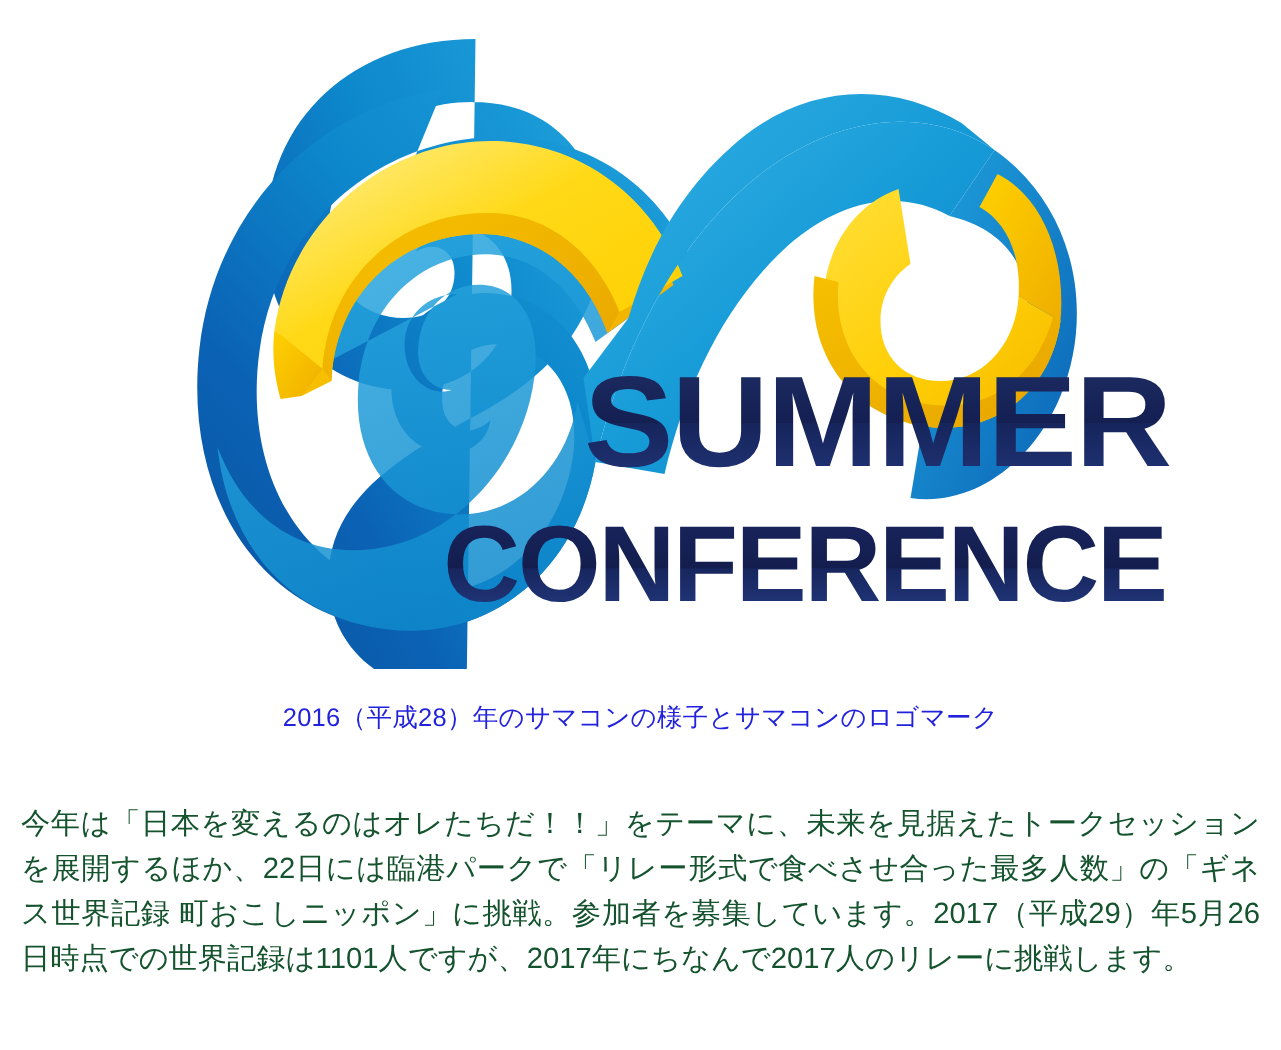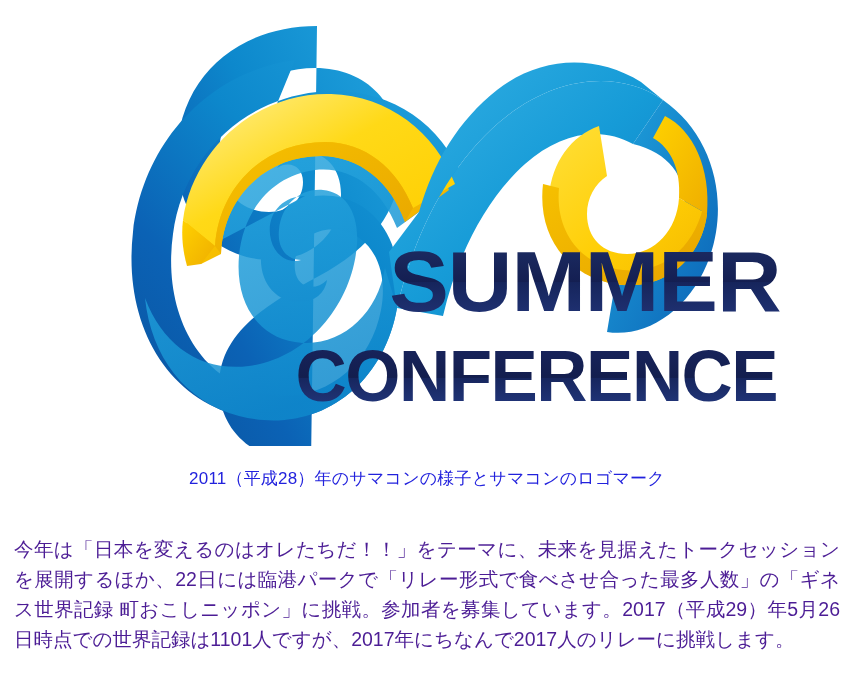--- a/index.html
+++ b/index.html
@@ -57,21 +57,21 @@
   
   .body-block {
     padding: 44px 14px 0 14px;
     box-sizing: border-box;
     width: 854px;
   }
   .body-text {
     font-family: "Liberation Sans", "DejaVu Sans", sans-serif;
     font-size: 19.5px;
     line-height: 30px;
-    color: #4c1d95;
+    color: #14532d;
     text-align: justify;
     text-justify: inter-character;
     margin: 0;
     word-break: break-all;
   }
 </style>
 </head>
 <body>
 
 <div class="page">
@@ -273,19 +273,19 @@
         </g>
 
         <g>
           <text x="712" y="295" text-anchor="end" font-family="'Liberation Sans','DejaVu Sans',sans-serif" font-size="86" font-weight="bold" letter-spacing="-1" transform="scale(1.04,1) translate(-26,0)" fill="url(#gNavy)">SUMMER</text>
           <text x="712" y="385" text-anchor="end" font-family="'Liberation Sans','DejaVu Sans',sans-serif" font-size="72" font-weight="bold" letter-spacing="-1.5" transform="scale(0.985,1) translate(9,0)" fill="url(#gNavy2)">CONFERENCE</text>
         </g>
       </svg>
     </div>
   </div>
 
-  <div class="caption">2011（平成28）年のサマコンの様子とサマコンのロゴマーク</div>
+  <div class="caption">2016（平成28）年のサマコンの様子とサマコンのロゴマーク</div>
 
   <div class="body-block">
     <p class="body-text">今年は「日本を変えるのはオレたちだ！！」をテーマに、未来を見据えたトークセッションを展開するほか、22日には臨港パークで「リレー形式で食べさせ合った最多人数」の「ギネス世界記録 町おこしニッポン」に挑戦。参加者を募集しています。2017（平成29）年5月26日時点での世界記録は1101人ですが、2017年にちなんで2017人のリレーに挑戦します。</p>
   </div>
 
 </div>
 
 </body></html>

